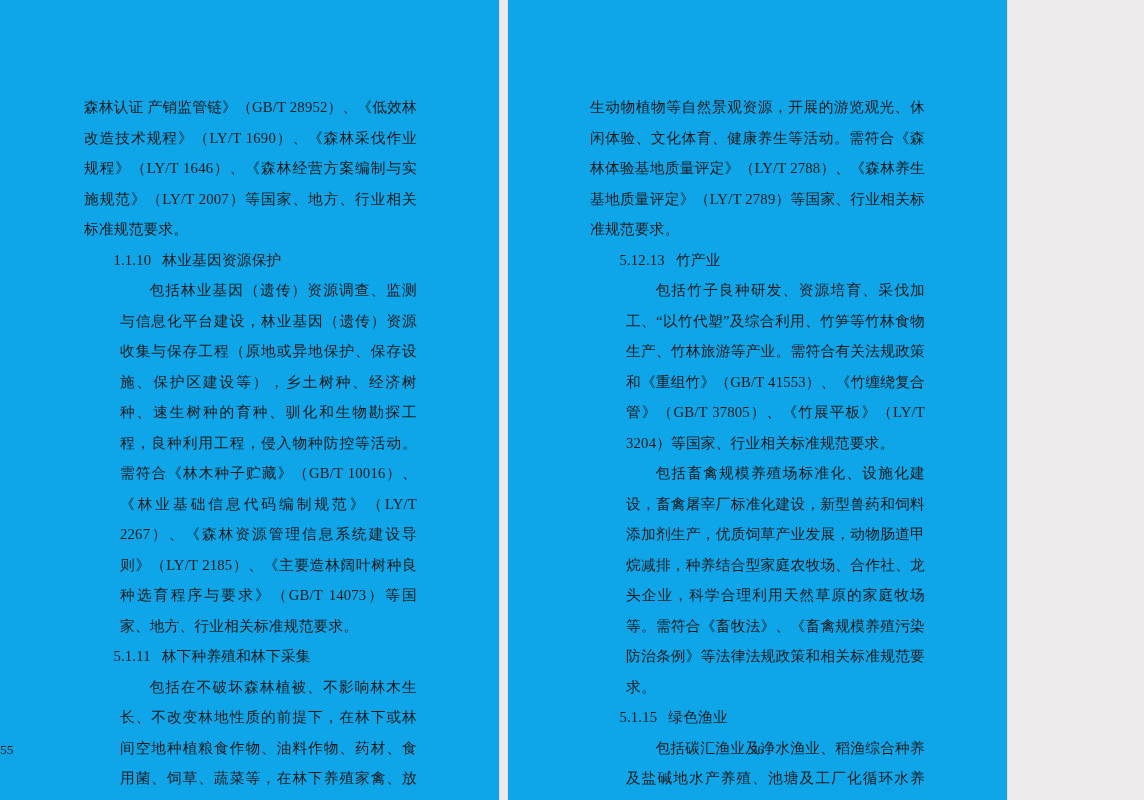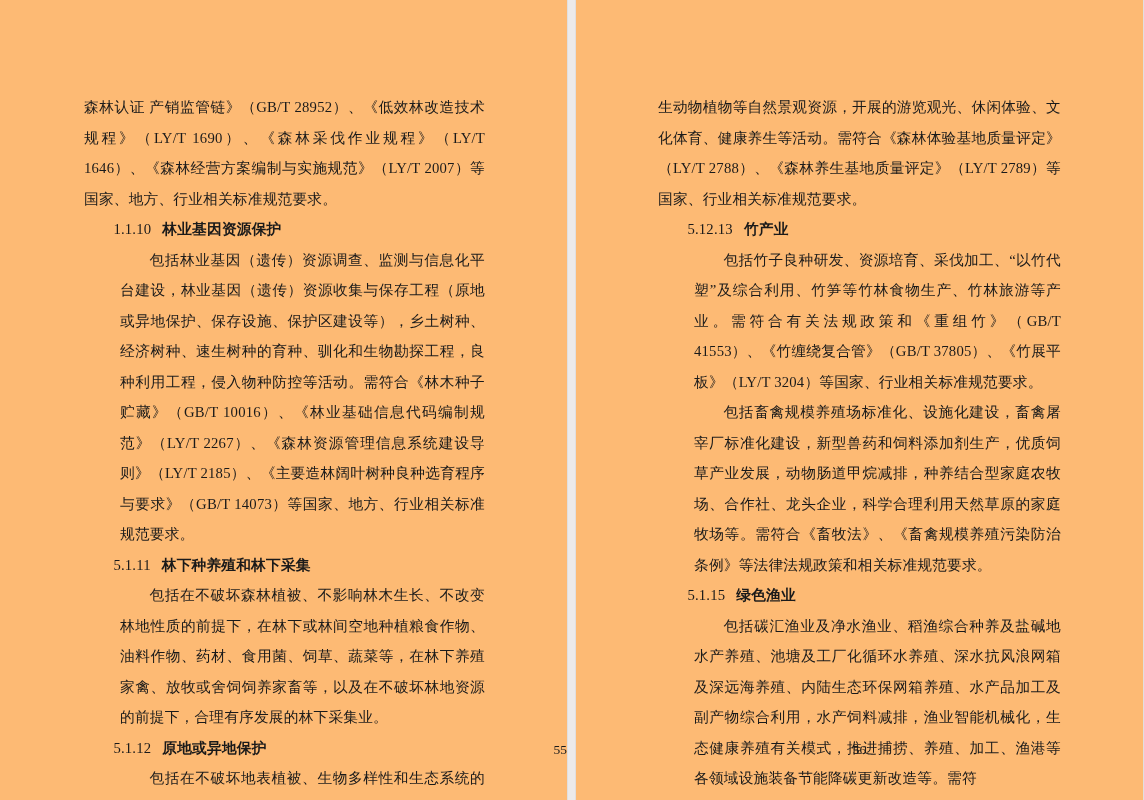--- a/index.html
+++ b/index.html
@@ -16,22 +16,22 @@
   .spread {
     display: flex;
     flex-direction: row;
     gap: 9px;
     padding: 0;
     width: 1144px;
     height: 800px;
     box-sizing: border-box;
   }
   .page {
-    background: #fdba74;
-    width: 567px;
+    background: #0ea5e9;
+    width: 499px;
     height: 800px;
     box-sizing: border-box;
     position: relative;
     box-shadow: 0 0 1px rgba(0,0,0,0.25);
   }
   .page-inner {
     position: absolute;
     left: 84px;
     right: 82px;
     top: 92px;
@@ -60,28 +60,28 @@
     font-size: 14.7px;
     line-height: 30.5px;
     color: #1a1a1a;
     text-indent: 2em;
     letter-spacing: 0.2px;
   }
   p.heading .num {
     margin-right: 0.75em;
   }
   p.heading .title {
-    font-weight: bold;
+    font-weight: normal;
   }
   .folio {
     position: absolute;
     bottom: 42px;
     left: 0;
     right: 0;
-    text-align: right;
+    text-align: left;
     font-size: 13.5px;
     color: #1a1a1a;
     font-family: "Liberation Serif", "DejaVu Serif", serif;
   }
   .page.right .folio {
     text-align: center;
   }
 </style>
 </head>
 <body>

